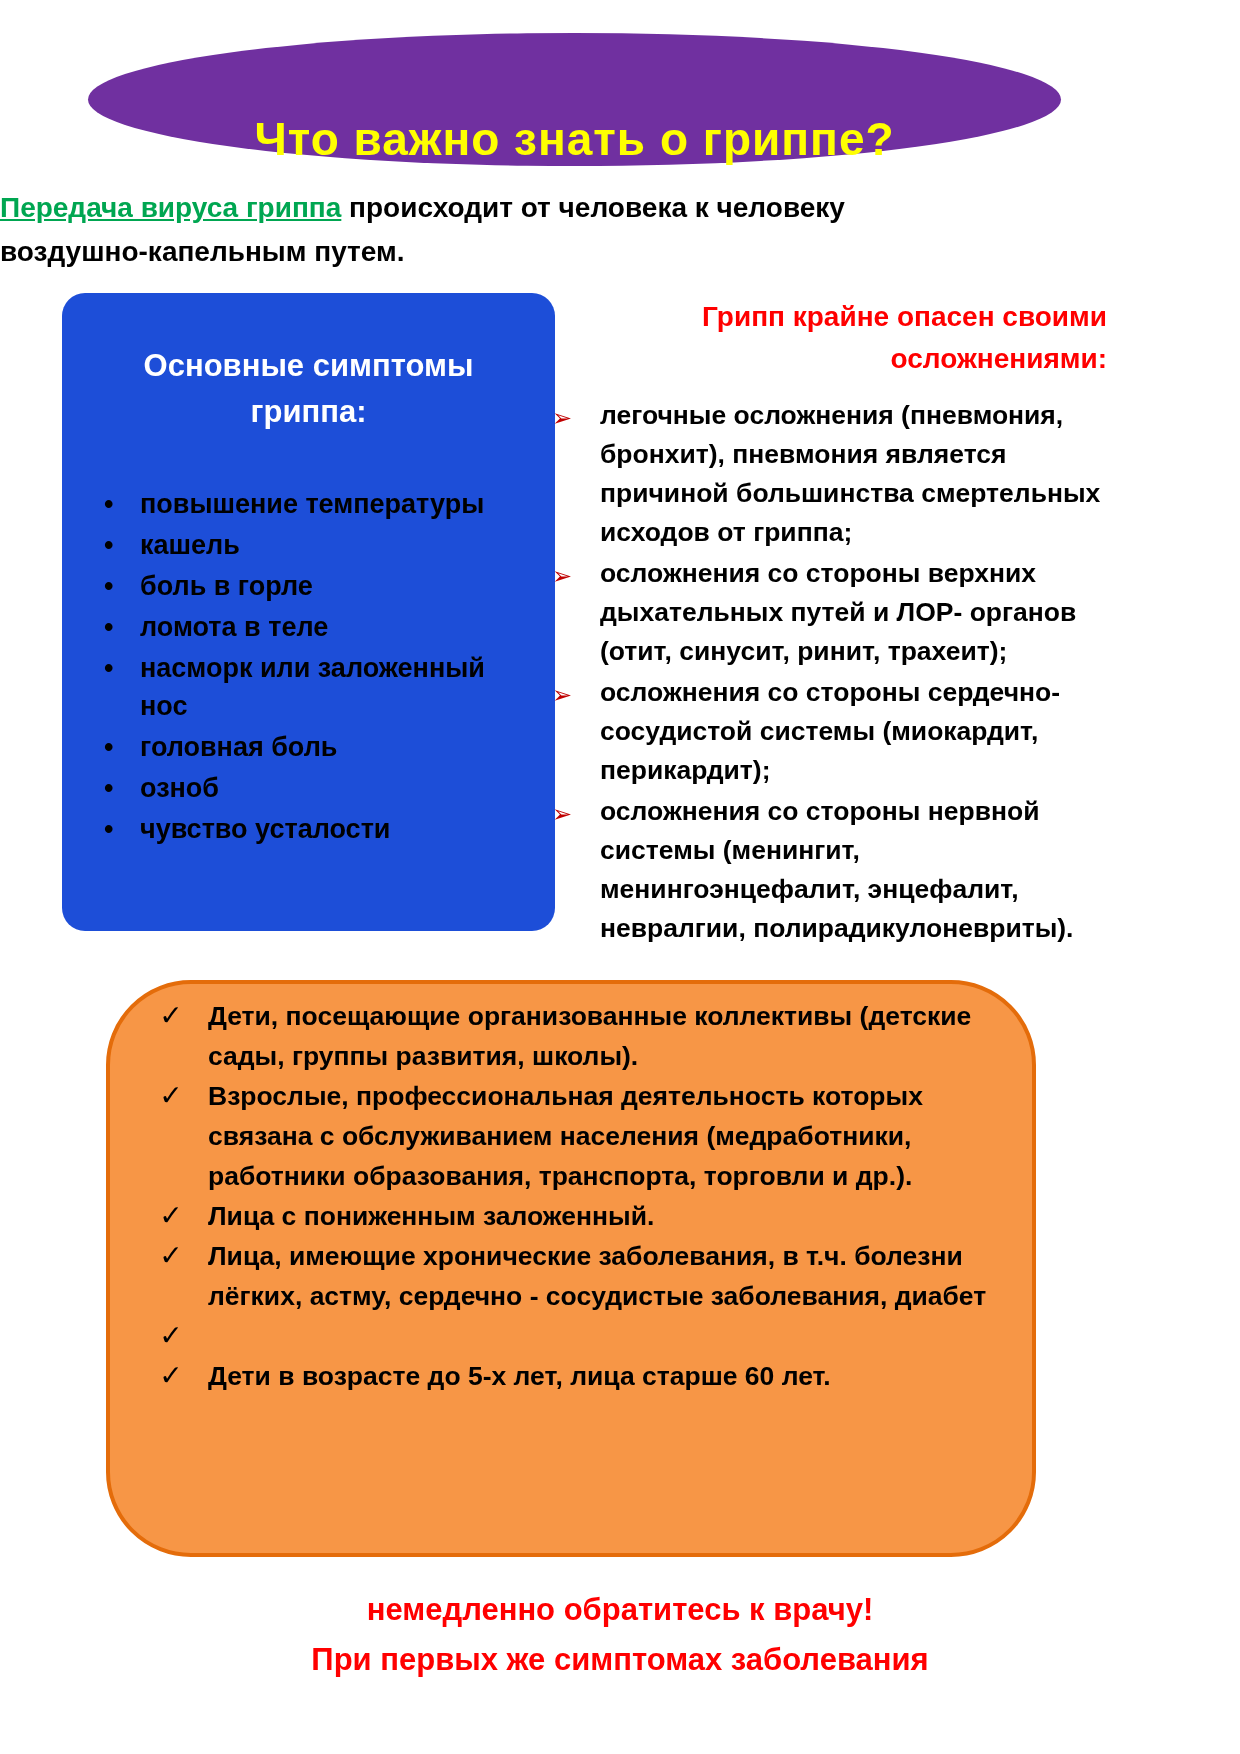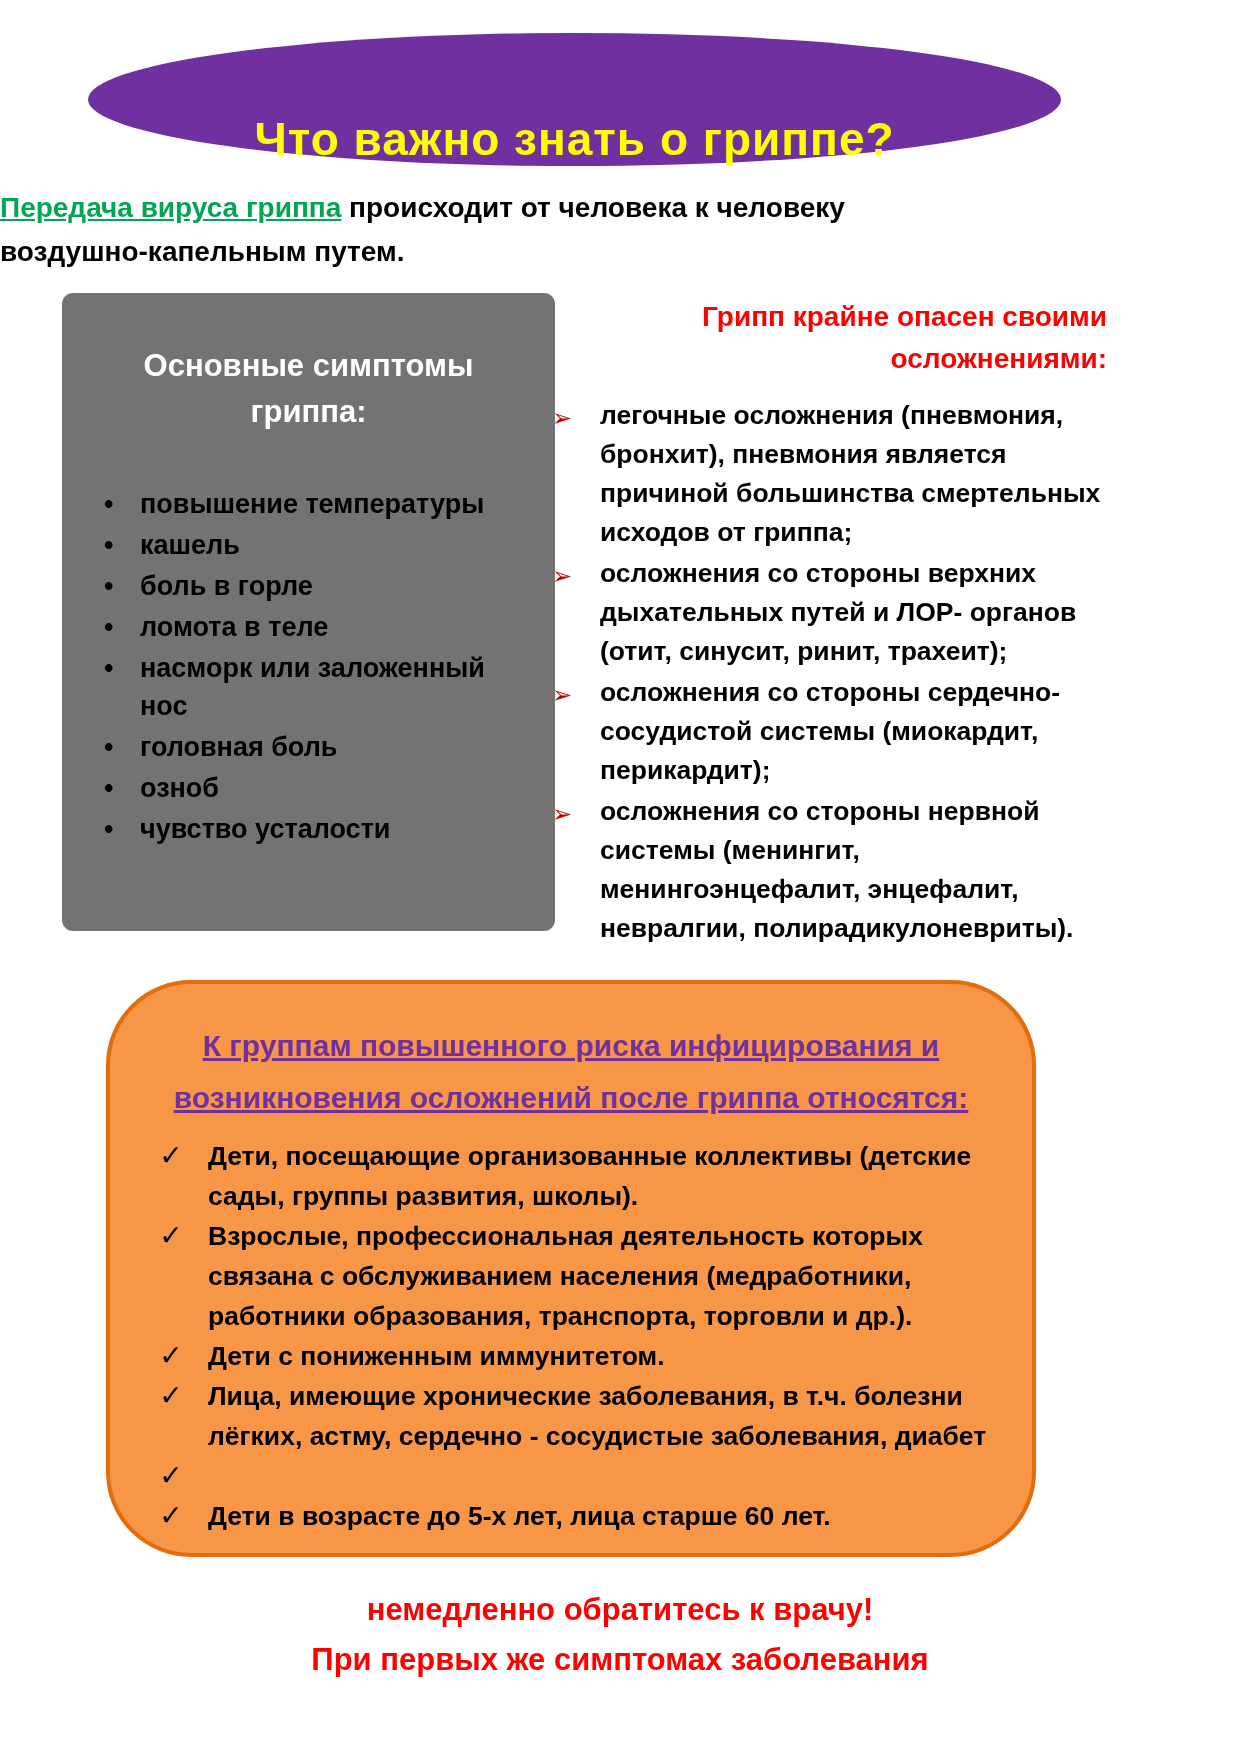--- a/index.html
+++ b/index.html
@@ -21,21 +21,21 @@
   
   .intro {
     position:absolute; top:186px; left:0; width:100%;
     text-align:left; font-size:28px; line-height:44px;
   }
   .intro-highlight { color:#00A651; text-decoration:underline; }
 
   
   .symptoms-box {
     position:absolute; left:62px; top:293px; width:493px; height:638px;
-    background:#737373; border-radius:11px;
+    background:#1d4ed8; border-radius:23px;
   }
   .symptoms-heading {
     margin:50px auto 0; width:370px; text-align:center;
     color:#ffffff; font-size:31px; line-height:46px;
   }
   .symptoms-list { margin-top:50px; padding:0 18px 0 42px; list-style:none; }
   .symptom-item {
     display:flex; font-size:27px; line-height:38px; margin-bottom:3px;
   }
   .symptom-item .dot { flex:0 0 20px; margin-right:16px; }
@@ -141,33 +141,32 @@
       <span>осложнения со стороны сердечно-сосудистой системы (миокардит, перикардит);</span>
     </li>
     <li class="comp-item">
       <span class="arrow">➢</span>
       <span>осложнения со стороны нервной системы (менингит, менингоэнцефалит, энцефалит, невралгии, полирадикулоневриты).</span>
     </li>
   </ul>
 </div>
 
 <div class="risk-box">
-  <div class="risk-heading">К группам повышенного риска инфицирования и возникновения осложнений после гриппа относятся:</div>
   <ul class="risk-list">
     <li class="risk-item">
       <span class="check">✓</span>
       <span>Дети, посещающие организованные коллективы (детские сады, группы развития, школы).</span>
     </li>
     <li class="risk-item">
       <span class="check">✓</span>
       <span>Взрослые, профессиональная деятельность которых связана с обслуживанием населения (медработники, работники образования, транспорта, торговли и др.).</span>
     </li>
     <li class="risk-item">
       <span class="check">✓</span>
-      <span>Дети с пониженным иммунитетом.</span>
+      <span>Лица с пониженным заложенный.</span>
     </li>
     <li class="risk-item">
       <span class="check">✓</span>
       <span>Лица, имеющие хронические заболевания, в т.ч. болезни лёгких, астму, сердечно - сосудистые заболевания, диабет</span>
     </li>
     <li class="risk-item">
       <span class="check">✓</span>
     </li>
     <li class="risk-item">
       <span class="check">✓</span>

